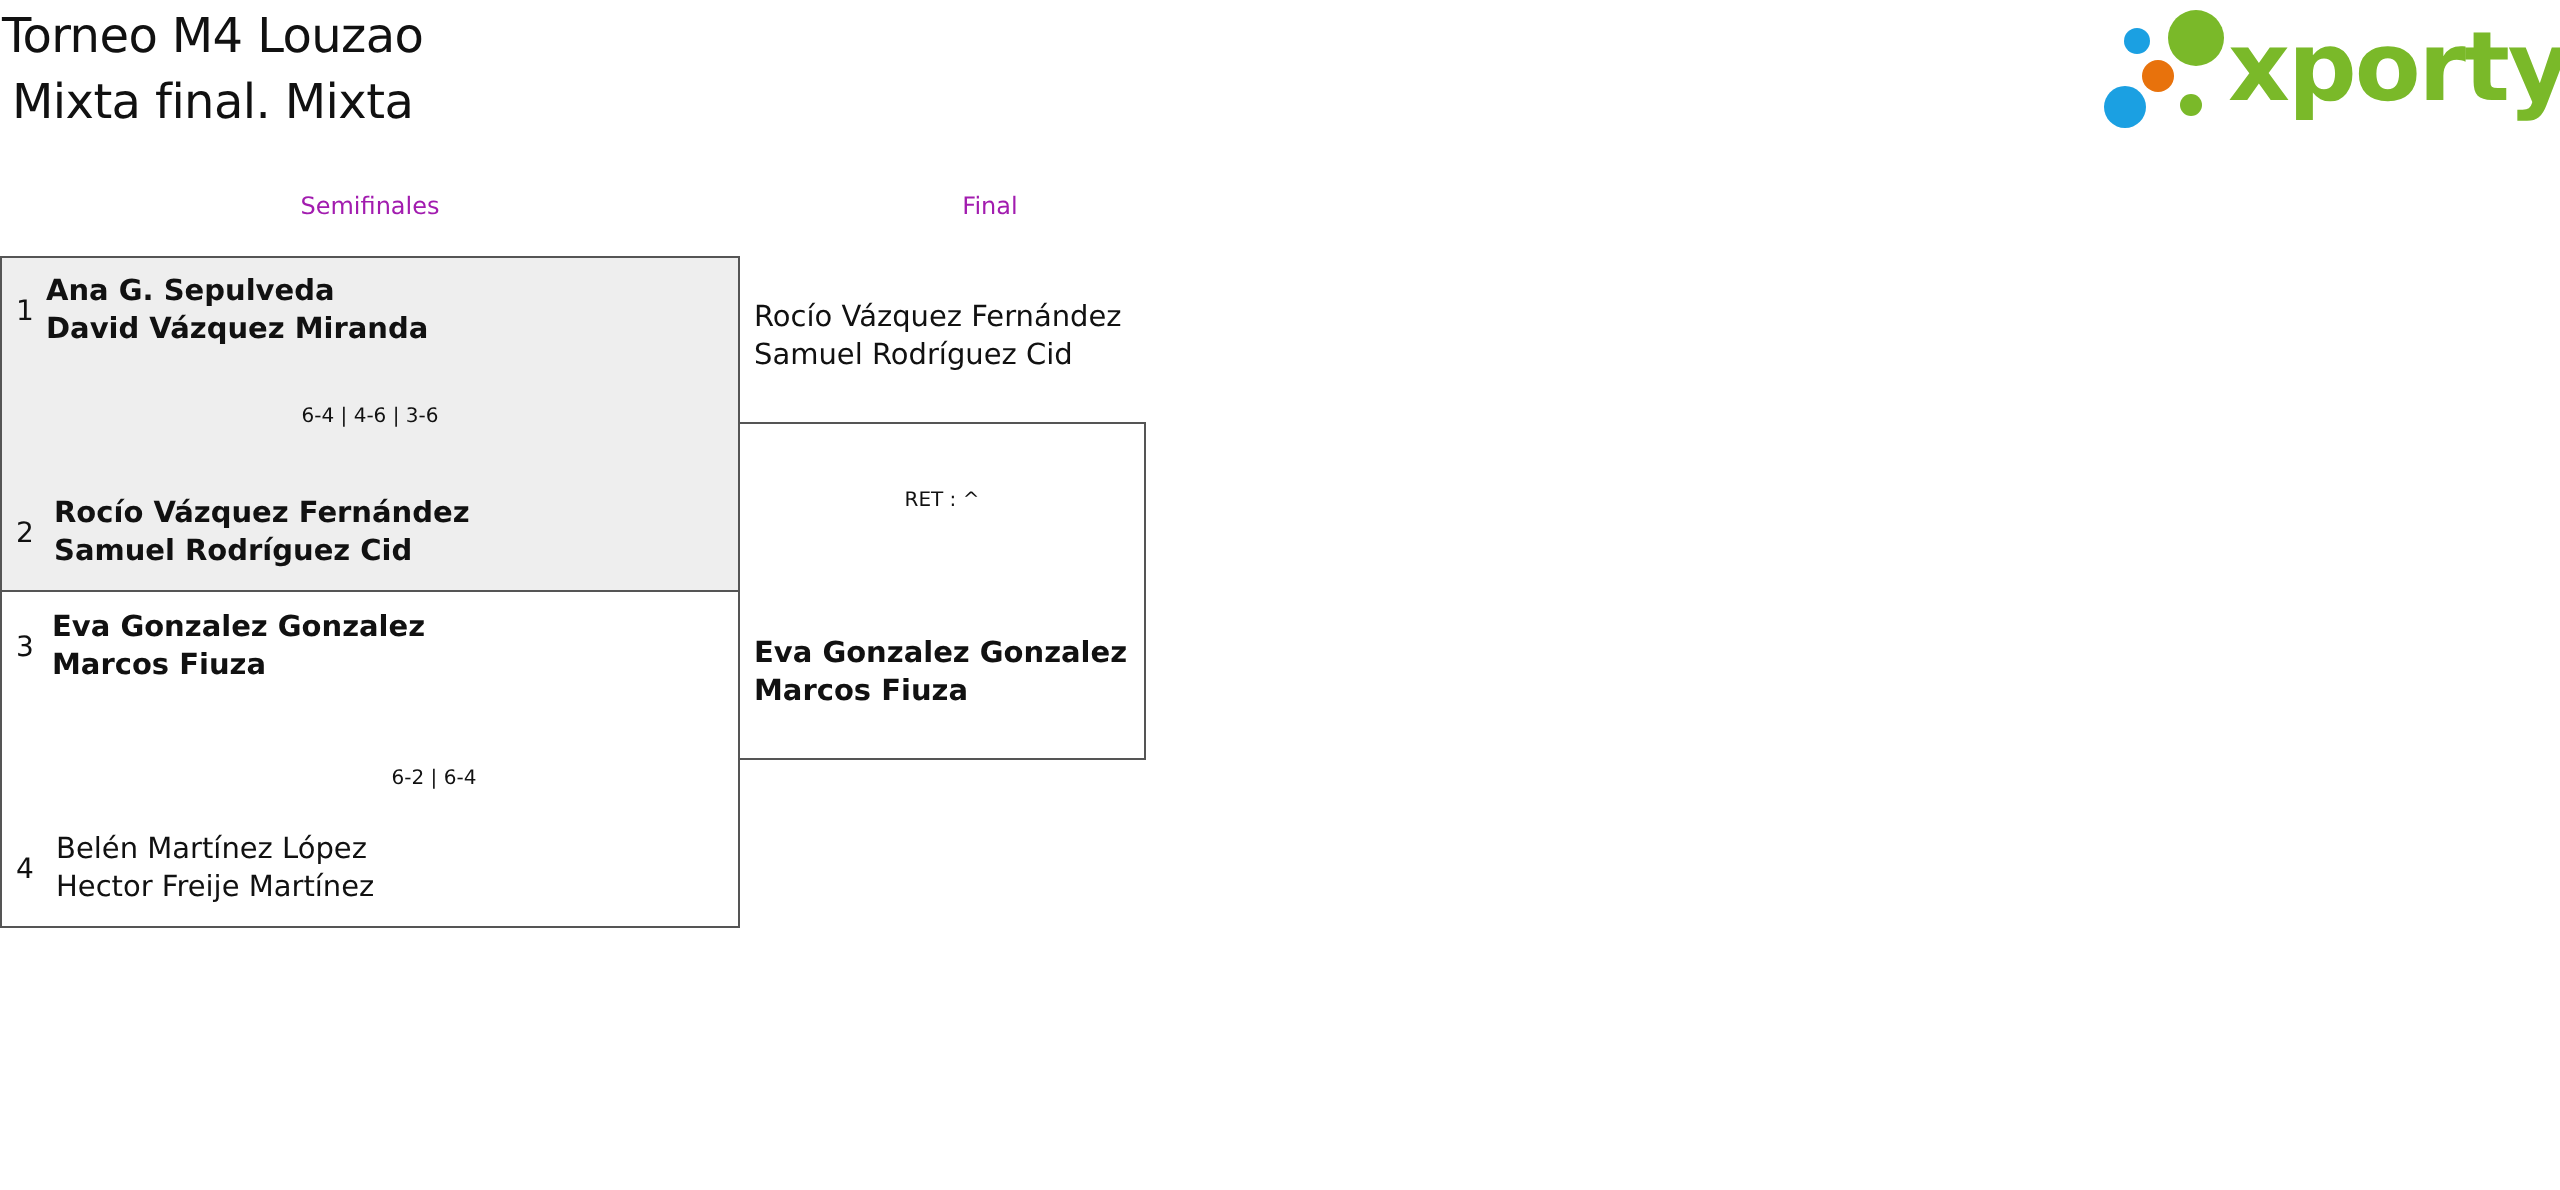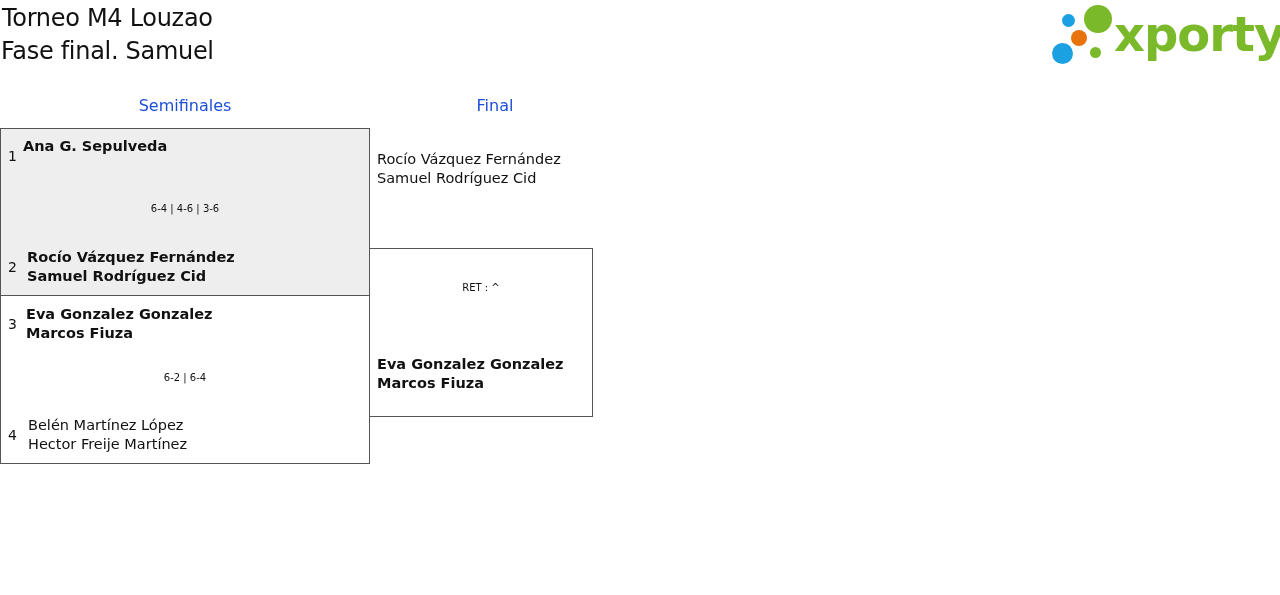--- a/index.html
+++ b/index.html
@@ -5,92 +5,93 @@
     * { box-sizing: border-box; margin: 0; padding: 0; }
     html, body { width: 1280px; height: 595px; background: #ffffff; overflow: hidden; }
     body { position: relative; font-family: "DejaVu Sans", "Liberation Sans", sans-serif; color: #111; }
 
     .title { position: absolute; left: 1px; top: 2px; font-size: 24px; line-height: 33px; font-weight: 500; letter-spacing: -0.3px; color: #111; text-align: center; }
 
     .logo { position: absolute; left: 1050px; top: 4px; width: 228px; height: 64px; text-align: right; }
     .logo .dot { position: absolute; border-radius: 50%; }
     .logo .word { position: absolute; left: 64px; top: 2px; font-family: "DejaVu Sans", sans-serif; font-weight: bold; font-size: 48px; color: #7ab929; letter-spacing: -1px; line-height: 56px; }
 
-    .round-label { position: absolute; top: 96px; font-size: 16px; font-weight: 500; text-align: center; color: #1d4ed8; }
+    .round-label { position: absolute; top: 96px; font-size: 12px; font-weight: 500; text-align: center; color: #a21caf; }
 
     .match { position: absolute; border: 1px solid #555; }
     .match.gray { background: #eeeeee; }
 
     .team { position: absolute; left: 0; font-size: 14.5px; line-height: 19px; }
     .team .seed { position: absolute; left: 7px; font-size: 14px; }
     .team .names { position: absolute; white-space: nowrap; }
     .bold { font-weight: 600; }
     .score { position: absolute; left: 0; width: 100%; text-align: center; font-size: 10px; }
 
     .final-team { position: absolute; font-size: 14.5px; line-height: 19px; white-space: nowrap; }
   </style>
 </head>
 <body>
 
 <div class="title">
   <div>Torneo M4 Louzao</div>
-  <div>Fase final. Samuel</div>
+  <div>Mixta final. Mixta</div>
 </div>
 
 <div class="logo">
   <span class="dot" style="left:34px; top:1px; width:28px; height:28px; background:#7ab929;"></span>
   <span class="dot" style="left:12px; top:10px; width:13px; height:13px; background:#1ba0e2;"></span>
   <span class="dot" style="left:21px; top:26px; width:16px; height:16px; background:#e8720c;"></span>
   <span class="dot" style="left:2px; top:39px; width:21px; height:21px; background:#1ba0e2;"></span>
   <span class="dot" style="left:40px; top:43px; width:11px; height:11px; background:#7ab929;"></span>
   <span class="word">xporty</span>
 </div>
 
 <div class="round-label" style="left:0; width:370px;">Semifinales</div>
 <div class="round-label" style="left:382px; width:226px;">Final</div>
 
 <div class="match gray" style="left:0; top:128px; width:370px; height:168px;">
   <div class="team" style="top:8px;">
     <span class="seed" style="top:10px;">1</span>
     <div class="names" style="left:22px;font-weight:bold;">
       <div>Ana G. Sepulveda</div>
+      <div>David Vázquez Miranda</div>
     </div>
   </div>
   <div class="score" style="top:74px;">6-4 | 4-6 | 3-6</div>
   <div class="team bold" style="top:119px;">
     <span class="seed" style="top:10px; font-weight:normal;">2</span>
     <div class="names" style="left:26px;">
       <div>Rocío Vázquez Fernández</div>
       <div>Samuel Rodríguez Cid</div>
     </div>
   </div>
 </div>
 
 <div class="match" style="left:0; top:295px; width:370px; height:169px;">
   <div class="team bold" style="top:9px;">
     <span class="seed" style="top:10px; font-weight:normal;">3</span>
     <div class="names" style="left:25px;">
       <div>Eva Gonzalez Gonzalez</div>
       <div>Marcos Fiuza</div>
     </div>
   </div>
-  <div class="score" style="top:76px;">6-2 | 6-4</div>
+  <div class="score" style="top:88px;margin-left:32px;">6-2 | 6-4</div>
   <div class="team" style="top:120px;">
     <span class="seed" style="top:10px;">4</span>
     <div class="names" style="left:27px;">
       <div>Belén Martínez López</div>
       <div>Hector Freije Martínez</div>
     </div>
   </div>
 </div>
 
 <div class="final-team" style="left:377px; top:150px;">
   <div>Rocío Vázquez Fernández</div>
   <div>Samuel Rodríguez Cid</div>
 </div>
 
-<div class="match" style="left:369px; top:211px; width:224px; height:169px;margin-top:37px;">
+<div class="match" style="left:369px; top:211px; width:204px; height:169px;">
   <div class="score" style="top:33px;">RET : ^</div>
   <div class="final-team bold" style="left:7px; top:106px;">
     <div>Eva Gonzalez Gonzalez</div>
     <div>Marcos Fiuza</div>
   </div>
 </div>
 
 </body></html>

